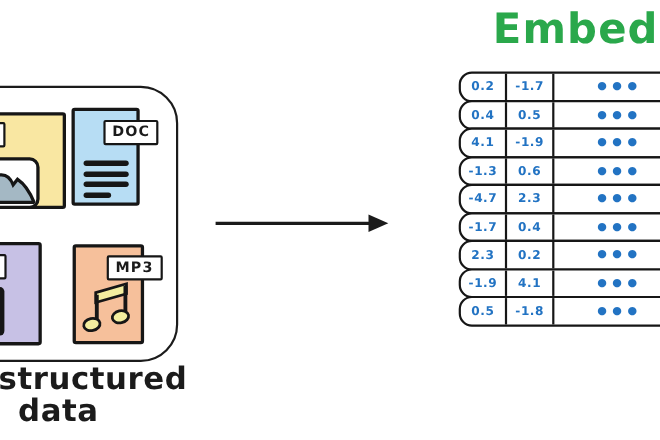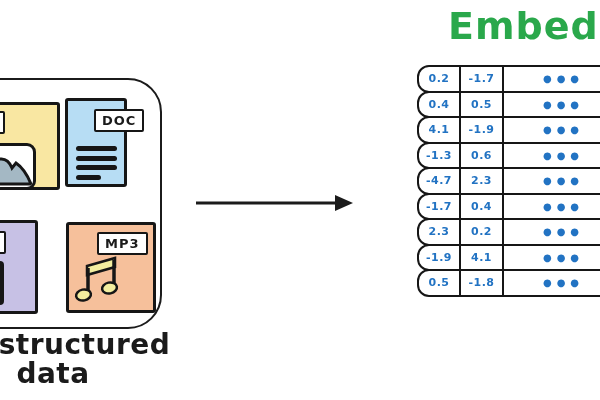--- a/index.html
+++ b/index.html
@@ -90,21 +90,21 @@
         <rect x="1" y="1" width="44" height="44" rx="4" fill="#161616"></rect>
         <rect x="4" y="5" width="23" height="16" fill="#a8d4ee"></rect>
         <rect x="4" y="25" width="23" height="16" fill="#a8d4ee"></rect>
         <rect x="32" y="5" width="9" height="5.5" fill="#ffffff"></rect>
         <rect x="32" y="14.5" width="9" height="5.5" fill="#ffffff"></rect>
         <rect x="32" y="24" width="9" height="5.5" fill="#ffffff"></rect>
         <rect x="32" y="33.5" width="9" height="5.5" fill="#ffffff"></rect>
       </svg>
     </div>
 
-    <div class="file" style="left: 106px; top: 142px; width: 59px; height: 85px; background: rgb(246, 192, 155); padding-left: 25px;">
+    <div class="file" style="left: 106px; top: 142px; width: 59px; height: 85px; background: rgb(246, 192, 155);">
       <span class="file-label" style="left:28px;top:7px;">MP3</span>
       <svg width="50" height="52" viewBox="0 0 50 52" style="position:absolute;left:4px;top:28px;">
         <path d="M14 13 L42 5 L42 14 L14 22 Z" fill="#f3ee9f" stroke="#161616" stroke-width="2.5"></path>
         <path d="M15 15 V 41" stroke="#161616" stroke-width="3.5"></path>
         <path d="M41 7 V 34" stroke="#161616" stroke-width="3.5"></path>
         <ellipse cx="10.5" cy="42" rx="7.5" ry="5.5" fill="#f3ee9f" stroke="#161616" stroke-width="2.5" transform="rotate(-12 10.5 42)"></ellipse>
         <ellipse cx="36.5" cy="35" rx="7.5" ry="5.5" fill="#f3ee9f" stroke="#161616" stroke-width="2.5" transform="rotate(-12 36.5 35)"></ellipse>
       </svg>
     </div>
   </div>

